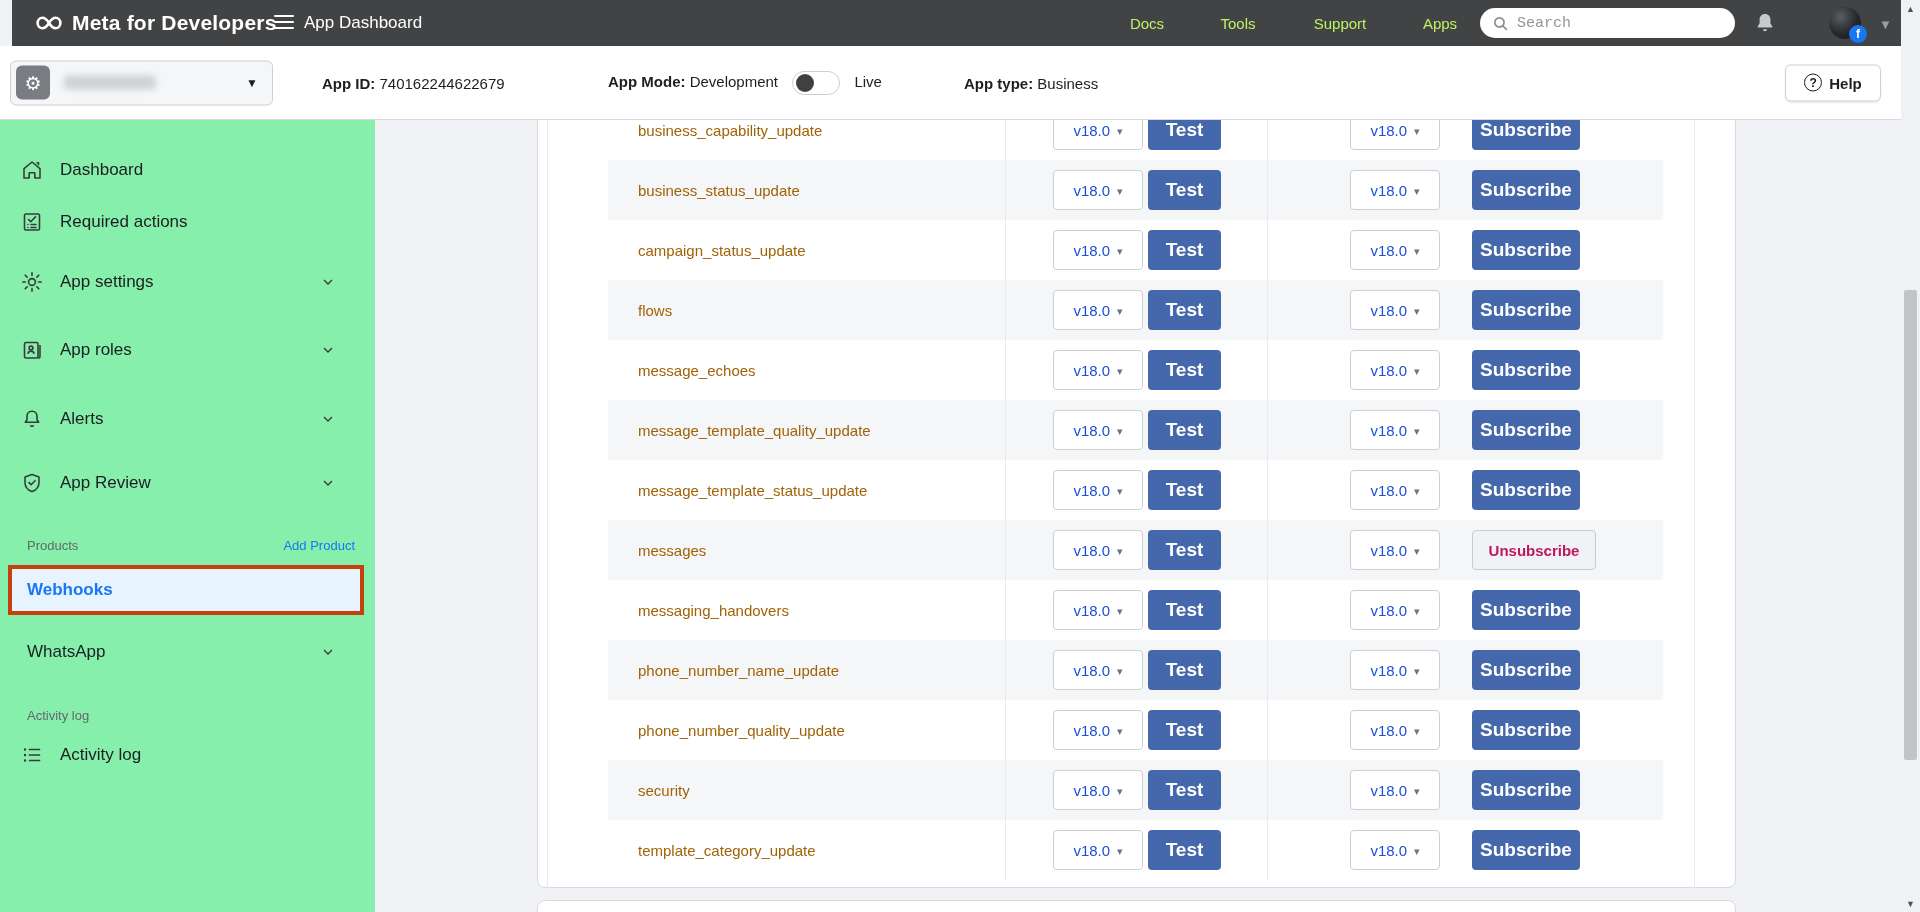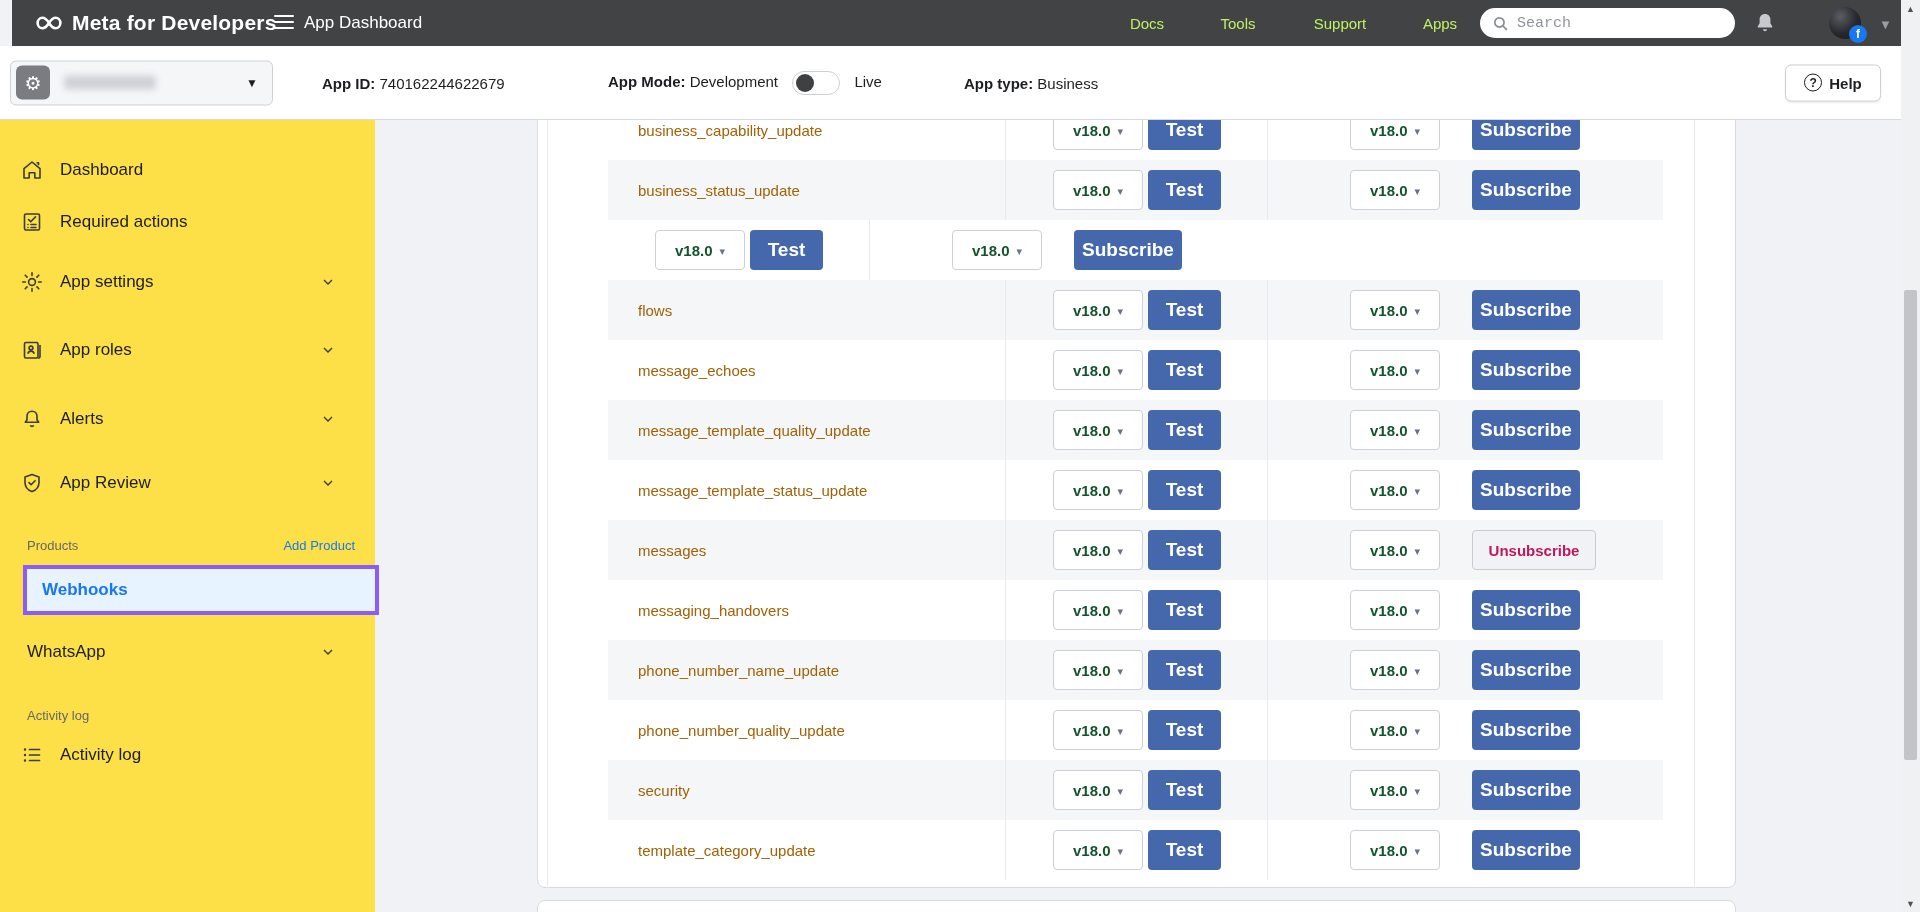--- a/index.html
+++ b/index.html
@@ -34,45 +34,45 @@
   .sel-caret { margin-left:auto; color:#1c1e21; font-size:12px; }
   .toggle { display:inline-block; vertical-align:middle; width:48px; height:24px; border:1px solid #ccd0d5; border-radius:13px; background:#fff; position:relative; margin:0 10px; cursor:pointer; }
   .toggle .knob { position:absolute; left:3px; top:2px; width:18px; height:18px; border-radius:50%; background:#3e4042; }
   .help-btn { left:1785px; width:96px; height:37px; background:#fff; border:1px solid #ccd0d5; border-radius:6px; box-shadow:0 1px 2px rgba(0,0,0,.08); display:flex; align-items:center; justify-content:center; gap:7px; font-size:15px; font-weight:700; color:#1c1e21; cursor:pointer; }
   .help-q { width:18px; height:18px; border:1.6px solid #1c1e21; border-radius:50%; font-size:12px; font-weight:700; display:flex; align-items:center; justify-content:center; }
 
   
   .content { position:absolute; left:0; top:120px; width:1901px; height:792px; background:#f0f2f5; overflow:hidden; }
 
   
-  .sidebar { position:absolute; left:0; top:0; width:375px; height:792px; background:#fde047; }
+  .sidebar { position:absolute; left:0; top:0; width:375px; height:792px; background:#86efac; }
   .side-item { position:absolute; left:0; width:375px; height:44px; display:flex; align-items:center; cursor:pointer; }
   .side-icon { position:absolute; left:20px; width:24px; height:24px; }
   .side-label { position:absolute; left:60px; font-size:17px; color:#1c1e21; }
   .side-chevron { position:absolute; right:39px; width:16px; height:16px; }
   .side-section { position:absolute; left:27px; font-size:13px; color:#65676b; }
   .add-product { position:absolute; right:20px; font-size:13px; color:#1877f2; cursor:pointer; }
-  .webhooks-box { position:absolute; left:23px; top:445px; width:356px; height:50px; border:4px solid #8b5cf6; }
+  .webhooks-box { position:absolute; left:8px; top:445px; width:356px; height:50px; border:4px solid #c2410c; }
   .webhooks-inner { width:100%; height:100%; background:#e7f3ff; display:flex; align-items:center; padding-left:15px; cursor:pointer; }
   .webhooks-inner span { font-size:17px; font-weight:700; color:#1877f2; }
 
   
   .card { position:absolute; left:537px; top:-30px; width:1199px; height:798px; background:#fff; border:1px solid #d8dadf; border-radius:0 0 8px 8px; }
   .panel { position:absolute; left:547px; top:-30px; width:1148px; height:798px; border-left:1px solid #e9eaee; border-right:1px solid #e9eaee; }
   .card2 { position:absolute; left:537px; top:780px; width:1199px; height:40px; background:#fff; border:1px solid #d8dadf; border-radius:8px 8px 0 0; }
 
   .rows { position:absolute; left:608px; top:-20px; width:1055px; }
   .wrow { height:60px; display:flex; background:#fff; }
   .wrow.alt { background:#f5f6f7; }
   .cell-name { width:398px; border-right:1px solid #e9eaee; display:flex; align-items:center; padding-left:30px; }
   .field-link { font-size:15px; color:#a16207; cursor:pointer; }
   .cell-test { width:262px; border-right:1px solid #e9eaee; display:flex; align-items:center; gap:5px; padding-left:47px; }
   .cell-sub  { width:395px; display:flex; align-items:center; gap:32px; padding-left:82px; }
   .ver-dd { width:90px; height:40px; background:#fff; border:1px solid #ccd0d5; border-radius:4px; display:flex; align-items:center; justify-content:center; gap:7px; cursor:pointer; }
-  .ver-dd .v { font-size:15px; font-weight:700; color:#14532d; }
+  .ver-dd .v { font-size:15px; font-weight:400; color:#1d4ed8; }
   .ver-dd .c { font-size:11px; color:#697386; margin-top:2px; }
   .btn-blue { height:40px; background:#4568ad; border:none; border-radius:4px; color:#ffffff; font-size:19px; font-weight:700; font-family:inherit; cursor:pointer; }
   .btn-test { width:73px; }
   .btn-subscribe { width:108px; }
   .btn-gray { height:40px; width:124px; background:#f0f2f5; border:1px solid #c8ccd0; border-radius:4px; color:#be185d; font-size:15px; font-weight:600; font-family:Liberation Sans, sans-serif; cursor:pointer; }
 
   
   .scrollbar { position:absolute; right:0; top:0; width:19px; height:912px; background:#f0f1f2; }
   .sb-arrow { position:absolute; left:0; width:19px; height:17px; display:flex; align-items:center; justify-content:center; font-size:9px; color:#4e5155; cursor:pointer; }
   .sb-thumb { position:absolute; left:3px; top:290px; width:13px; height:470px; background:#c2c4c8; border-radius:2px; cursor:pointer; }
@@ -281,20 +281,23 @@
           </div>
           <div class="cell-sub">
             <div class="ver-dd">
               <span class="v">v18.0</span>
               <span class="c">▾</span>
             </div>
             <button class="btn-blue btn-subscribe">Subscribe</button>
           </div>
         </div>
         <div class="wrow">
+          <div class="cell-name">
+            <span class="field-link">campaign_status_update</span>
+          </div>
           <div class="cell-test">
             <div class="ver-dd">
               <span class="v">v18.0</span>
               <span class="c">▾</span>
             </div>
             <button class="btn-blue btn-test">Test</button>
           </div>
           <div class="cell-sub">
             <div class="ver-dd">
               <span class="v">v18.0</span>

